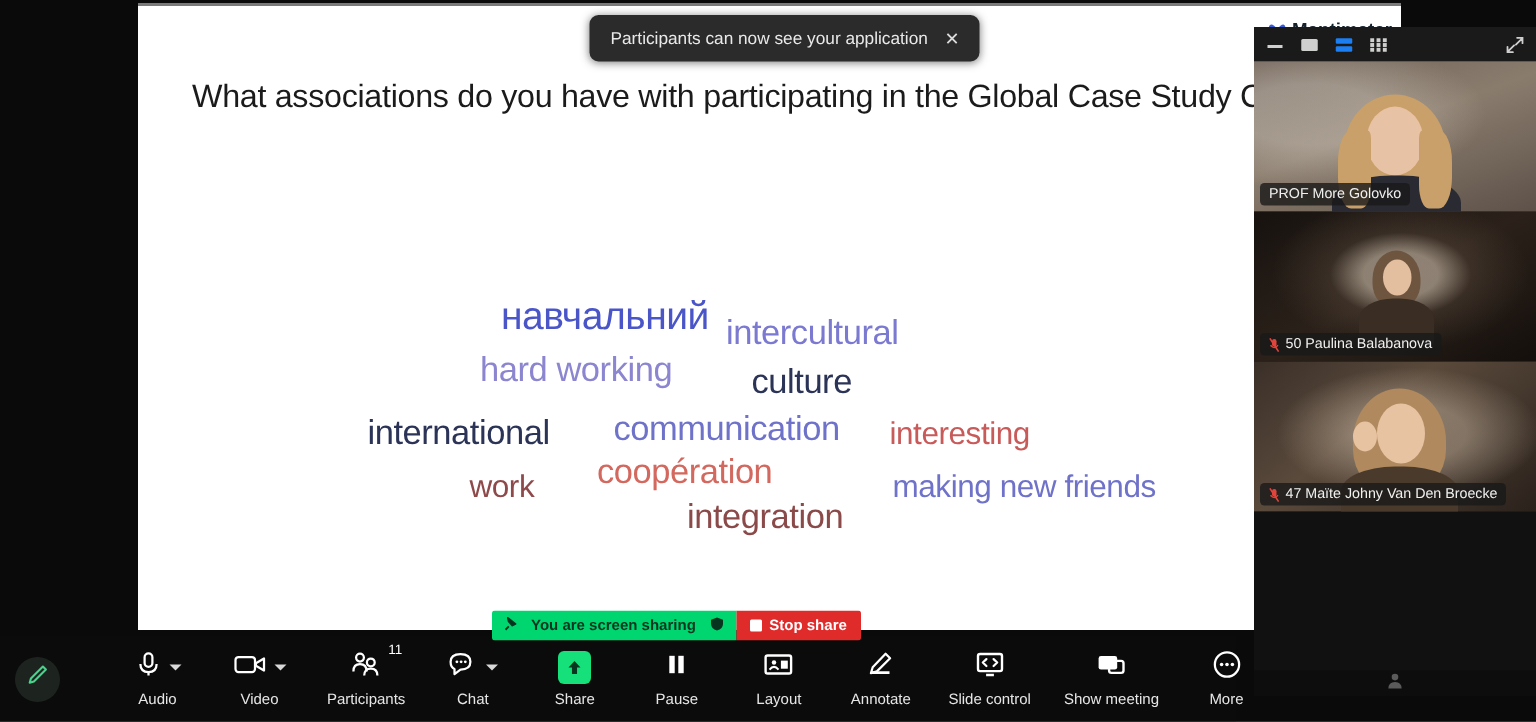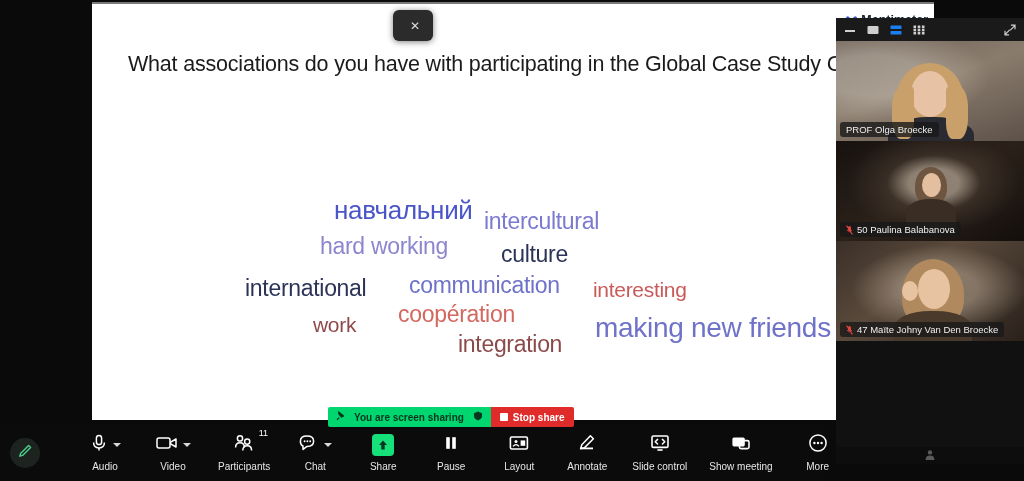--- a/index.html
+++ b/index.html
@@ -229,26 +229,27 @@
     <div class="wordcloud">
         <div class="wc-word" style="left: 242px; top: 193px; font-size: 26px; color: rgb(74, 86, 200);">навчальний</div>
         <div class="wc-word" style="left: 392px; top: 206px; font-size: 23px; color: rgb(123, 121, 208);">intercultural</div>
         <div class="wc-word" style="left: 228px; top: 231px; font-size: 23px; color: rgb(139, 134, 207);">hard working</div>
         <div class="wc-word" style="left: 409px; top: 239px; font-size: 23px; color: rgb(43, 51, 87);">culture</div>
         <div class="wc-word" style="left: 153px; top: 273px; font-size: 23px; color: rgb(43, 51, 87);">international</div>
         <div class="wc-word" style="left: 317px; top: 270px; font-size: 23px; color: rgb(111, 114, 201);">communication</div>
         <div class="wc-word" style="left: 501px; top: 275px; font-size: 21px; color: rgb(200, 90, 90); text-align: right;">interesting</div>
         <div class="wc-word" style="left: 306px; top: 299px; font-size: 23px; color: rgb(211, 104, 94);">coopération</div>
         <div class="wc-word" style="left: 221px; top: 310px; font-size: 21px; color: rgb(142, 74, 74);">work</div>
-        <div class="wc-word" style="left: 503px; top: 310px; font-size: 28px; color: rgb(111, 114, 201);">making new friends</div>
+        <div class="wc-word" style="left: 503px; top: 310px; font-size: 21px; color: rgb(111, 114, 201);">making new friends</div>
         <div class="wc-word" style="left: 366px; top: 329px; font-size: 23px; color: rgb(139, 74, 74);">integration</div>
       </div>
   </div>
 
   <div class="toast">
+    <span>Participants can now see your application</span>
     <span class="toast-close">✕</span>
   </div>
 
   <div class="share-bar">
     <div class="share-green">
       <span>
         <svg width="9" height="10" viewBox="0 0 9 10">
           <path d="M1 8.8 L3.2 6.6 M2.6 1 L7.6 5 L5.6 6 L3.1 3.2 Z" stroke="#06361f" stroke-width="1.3" fill="#06361f" stroke-linejoin="round"></path>
         </svg>
       </span>
@@ -437,21 +438,21 @@
       <div class="person">
         <div class="p-bg" style="background:linear-gradient(160deg,#6d5f55 0%,#8a7c6d 45%,#5d5149 100%);"></div>
         <div class="p-bg" style="background:radial-gradient(ellipse at 20% 35%, rgba(230,225,215,.35) 0 22%, transparent 55%);"></div>
         <div class="p-hair" style="left:60px;top:22px;width:68px;height:74px;background:#c9a06a;"></div>
         <div class="p-head" style="left:75px;top:30px;width:38px;height:46px;background:#e8c2a4;"></div>
         <div class="p-body" style="left:52px;top:76px;width:86px;height:40px;background:#2a2a33;"></div>
         <div class="p-hair" style="left:56px;top:46px;width:22px;height:52px;background:#c9a06a;border-radius:40% 10% 30% 40%;"></div>
         <div class="p-hair" style="left:110px;top:46px;width:22px;height:52px;background:#c9a06a;border-radius:10% 40% 40% 30%;"></div>
       </div>
       <div class="tile-name">
-        <span>PROF Olga Broecke</span>
+        <span>PROF More Golovko</span>
       </div>
     </div>
 
     <div class="tile">
       <div class="person">
         <div class="p-bg" style="background:linear-gradient(150deg,#17120f 0%,#2b211a 50%,#140f0c 100%);"></div>
         <div class="p-bg" style="background:radial-gradient(ellipse at 52% 42%, rgba(225,210,190,.55) 0 18%, rgba(120,100,82,.25) 34%, transparent 62%);"></div>
         <div class="p-hair" style="left:79px;top:26px;width:32px;height:38px;background:#6e5540;"></div>
         <div class="p-head" style="left:86px;top:32px;width:19px;height:24px;background:#e3bf9f;"></div>
         <div class="p-body" style="left:70px;top:58px;width:50px;height:30px;background:#3a2d23;"></div>

